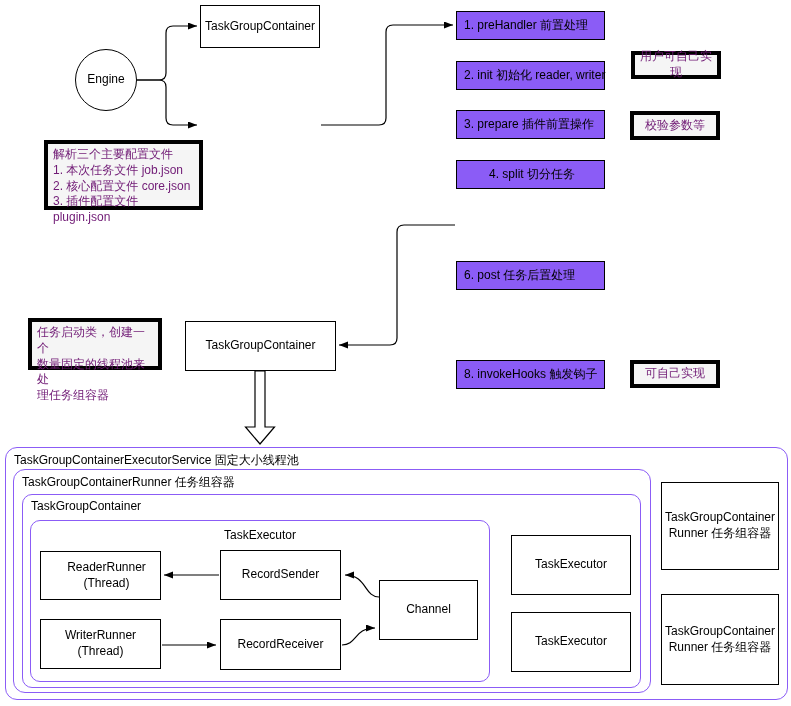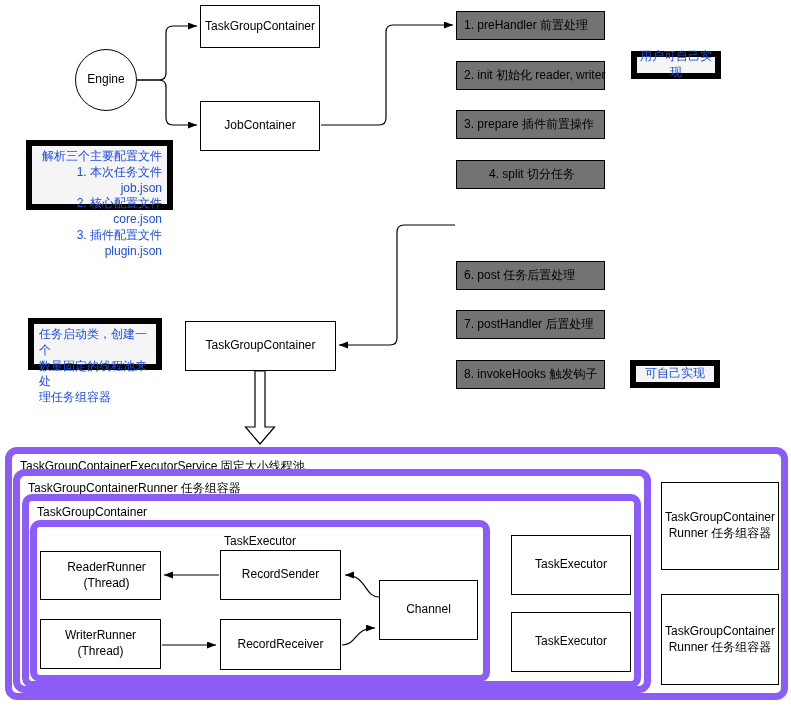--- a/index.html
+++ b/index.html
@@ -8,33 +8,33 @@
     font-family:"Liberation Sans","DejaVu Sans",sans-serif;
     font-size:12px;color:#000;overflow:hidden;
   }
   .box{
     position:absolute;background:#ffffff;border:1px solid #000;
     display:flex;align-items:center;justify-content:center;
     text-align:center;white-space:pre-line;line-height:1.3;box-sizing:border-box;
   }
   .circle{border-radius:50%;}
   .step{
-    position:absolute;background:#737373;border:1px solid #000;
+    position:absolute;background:#8b5cf6;border:1px solid #000;
     display:flex;align-items:center;justify-content:flex-start;
     padding-left:7px;white-space:nowrap;box-sizing:border-box;
     left:456px;width:149px;height:29px;
   }
   .note{
-    position:absolute;background:#f5f5f5;border:6px solid #000000;color:#1d4ed8;
+    position:absolute;background:#f5f5f5;border:4px solid #000000;color:#701a75;
     box-sizing:border-box;line-height:1.32;white-space:pre-line;
   }
   .note.left{padding:3px 5px;text-align:left;}
   .note.center{display:flex;align-items:center;justify-content:center;text-align:center;}
   .rcontainer{
-    position:absolute;border:7px solid #8b5cf6;border-radius:12px;
+    position:absolute;border:1px solid #8b5cf6;border-radius:12px;
     background:transparent;box-sizing:border-box;
   }
   .rlabel{position:absolute;top:4px;left:8px;white-space:nowrap;}
   .rlabel.centered{left:0;right:0;text-align:center;}
   svg.overlay{position:absolute;left:0;top:0;pointer-events:none;}
 </style>
 </head>
 <body>
 
 <div class="canvas">
@@ -52,39 +52,38 @@
   </div>
 
   <div class="rcontainer" style="left:30px;top:520px;width:460px;height:162px;border-radius:10px;">
     <span class="rlabel centered" style="top:7px;">TaskExecutor</span>
   </div>
 
   <div class="box circle" style="left:75px;top:49px;width:62px;height:62px;">Engine</div>
 
   <div class="box" style="left:200px;top:5px;width:120px;height:43px;">TaskGroupContainer</div>
 
-  <div class="box" style="left:200px;top:101px;width:120px;height:50px;">JobContainer</div>
 
   <div class="box" style="left:185px;top:321px;width:151px;height:50px;">TaskGroupContainer</div>
 
   <div class="step" style="top:11px;">1. preHandler 前置处理</div>
   <div class="step" style="top:61px;">2. init 初始化 reader, writer</div>
   <div class="step" style="top:110px;">3. prepare 插件前置操作</div>
   <div class="step" style="top:160px;padding-left:32px;">4. split 切分任务</div>
   <div class="step" style="top:261px;">6. post 任务后置处理</div>
-  <div class="step" style="top:310px;">7. postHandler 后置处理</div>
   <div class="step" style="top:360px;">8. invokeHooks 触发钩子</div>
 
-  <div class="note left" style="left:26px;top:140px;width:147px;height:70px;text-align:right;">解析三个主要配置文件
+  <div class="note left" style="left:44px;top:140px;width:159px;height:70px;">解析三个主要配置文件
 1. 本次任务文件 job.json
 2. 核心配置文件 core.json
 3. 插件配置文件 plugin.json</div>
 
   <div class="note center" style="left:631px;top:51px;width:90px;height:28px;">用户可自己实现</div>
 
+  <div class="note center" style="left:630px;top:111px;width:90px;height:29px;">校验参数等</div>
 
   <div class="note center" style="left:630px;top:360px;width:90px;height:28px;">可自己实现</div>
 
   <div class="note left" style="left:28px;top:318px;width:134px;height:52px;">任务启动类，创建一个
 数量固定的线程池来处
 理任务组容器</div>
 
   <div class="box" style="left:40px;top:551px;width:121px;height:49px;padding-left:12px;">ReaderRunner
 (Thread)</div>
 

